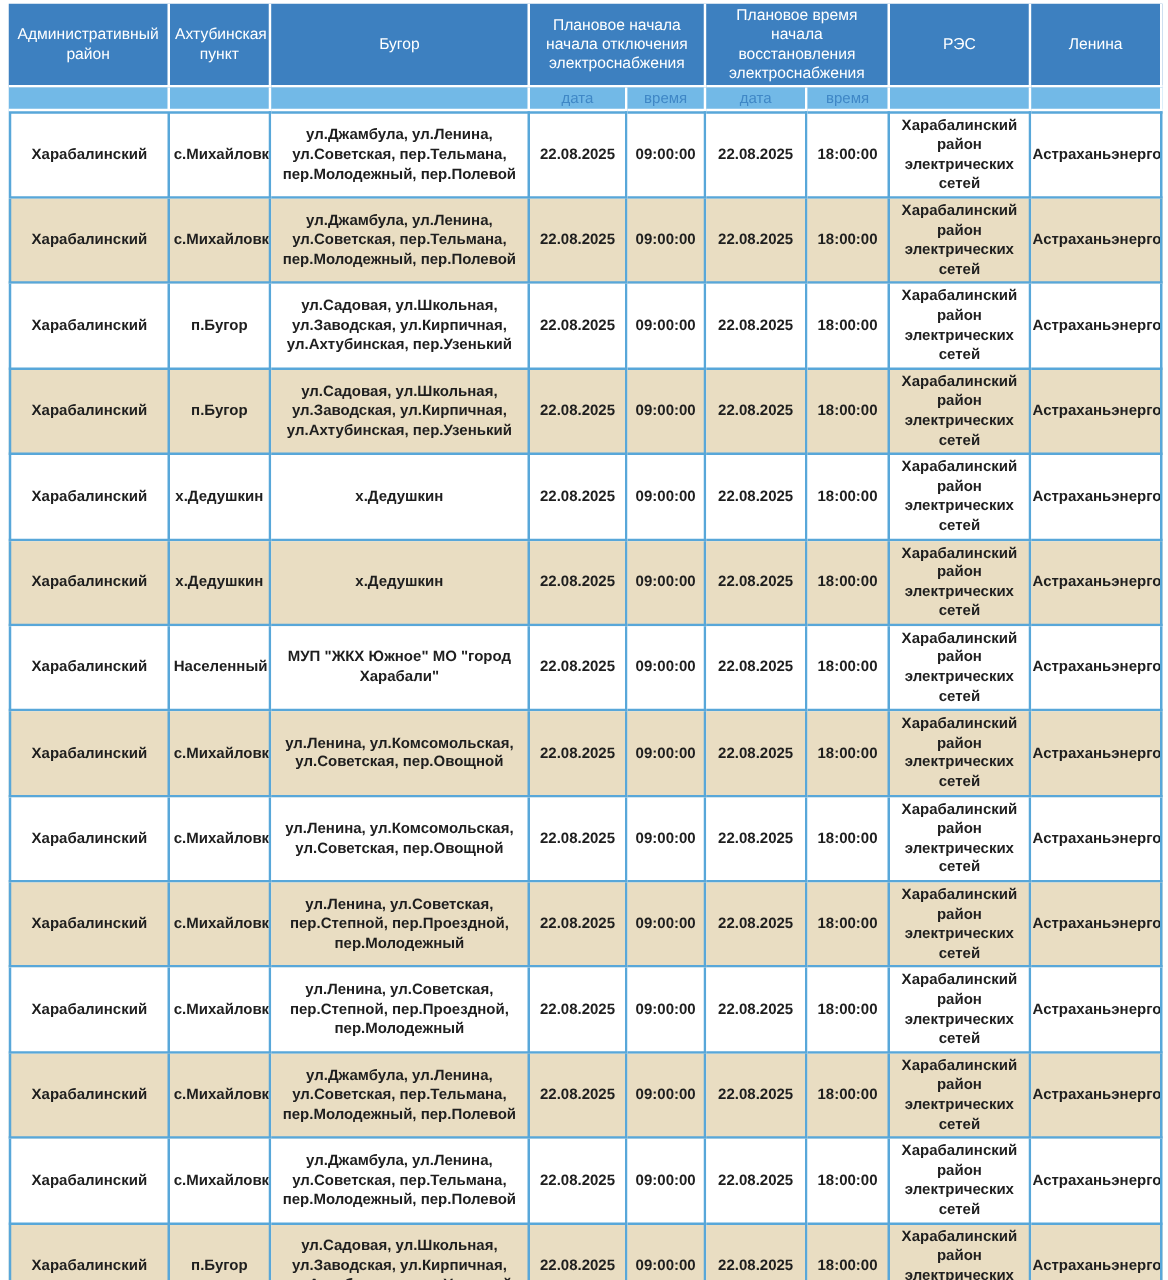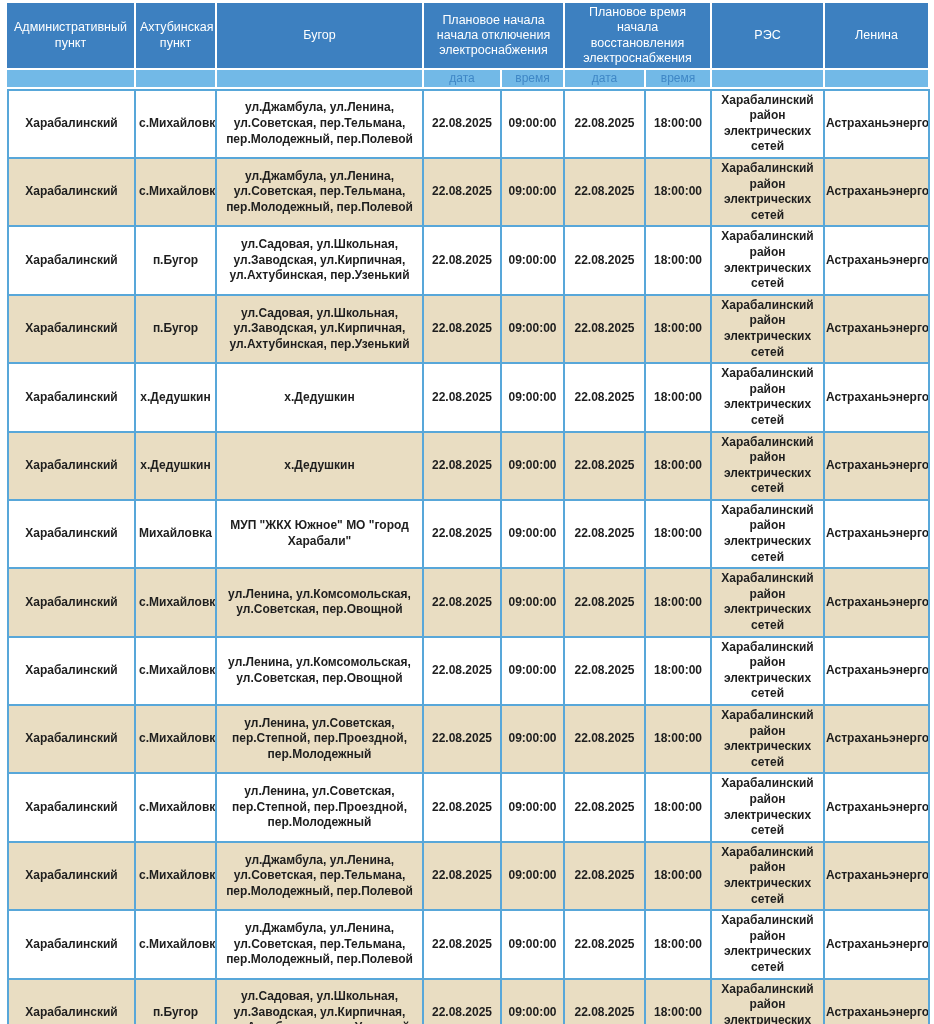--- a/index.html
+++ b/index.html
@@ -75,21 +75,21 @@
         <col style="width:207px">
       <col style="width:78px">
         <col style="width:63px">
         <col style="width:81px">
       <col style="width:66px">
         <col style="width:113px">
         <col style="width:105px">
     </colgroup>
     <thead>
       <tr class="main-header">
-        <th rowspan="1">Административный пункт</th>
+        <th rowspan="1">Административный район</th>
         <th>Ахтубинская пункт</th>
         <th>Бугор</th>
         <th colspan="2">Плановое начала начала отключения электроснабжения</th>
         <th colspan="2">Плановое время начала восстановления электроснабжения</th>
         <th>РЭС</th>
         <th>Ленина</th>
       </tr>
       <tr class="sub-header">
         <th></th>
         <th></th>
@@ -164,21 +164,21 @@
           <td>х.Дедушкин</td>
           <td>22.08.2025</td>
           <td>09:00:00</td>
           <td>22.08.2025</td>
           <td>18:00:00</td>
           <td>Харабалинский район электрических сетей</td>
           <td>Астраханьэнерго</td>
         </tr>
         <tr>
           <td>Харабалинский</td>
-          <td>Михайловка</td>
+          <td>Населенный</td>
           <td>МУП "ЖКХ Южное" МО "город Харабали"</td>
           <td>22.08.2025</td>
           <td>09:00:00</td>
           <td>22.08.2025</td>
           <td>18:00:00</td>
           <td>Харабалинский район электрических сетей</td>
           <td>Астраханьэнерго</td>
         </tr>
         <tr>
           <td>Харабалинский</td>

